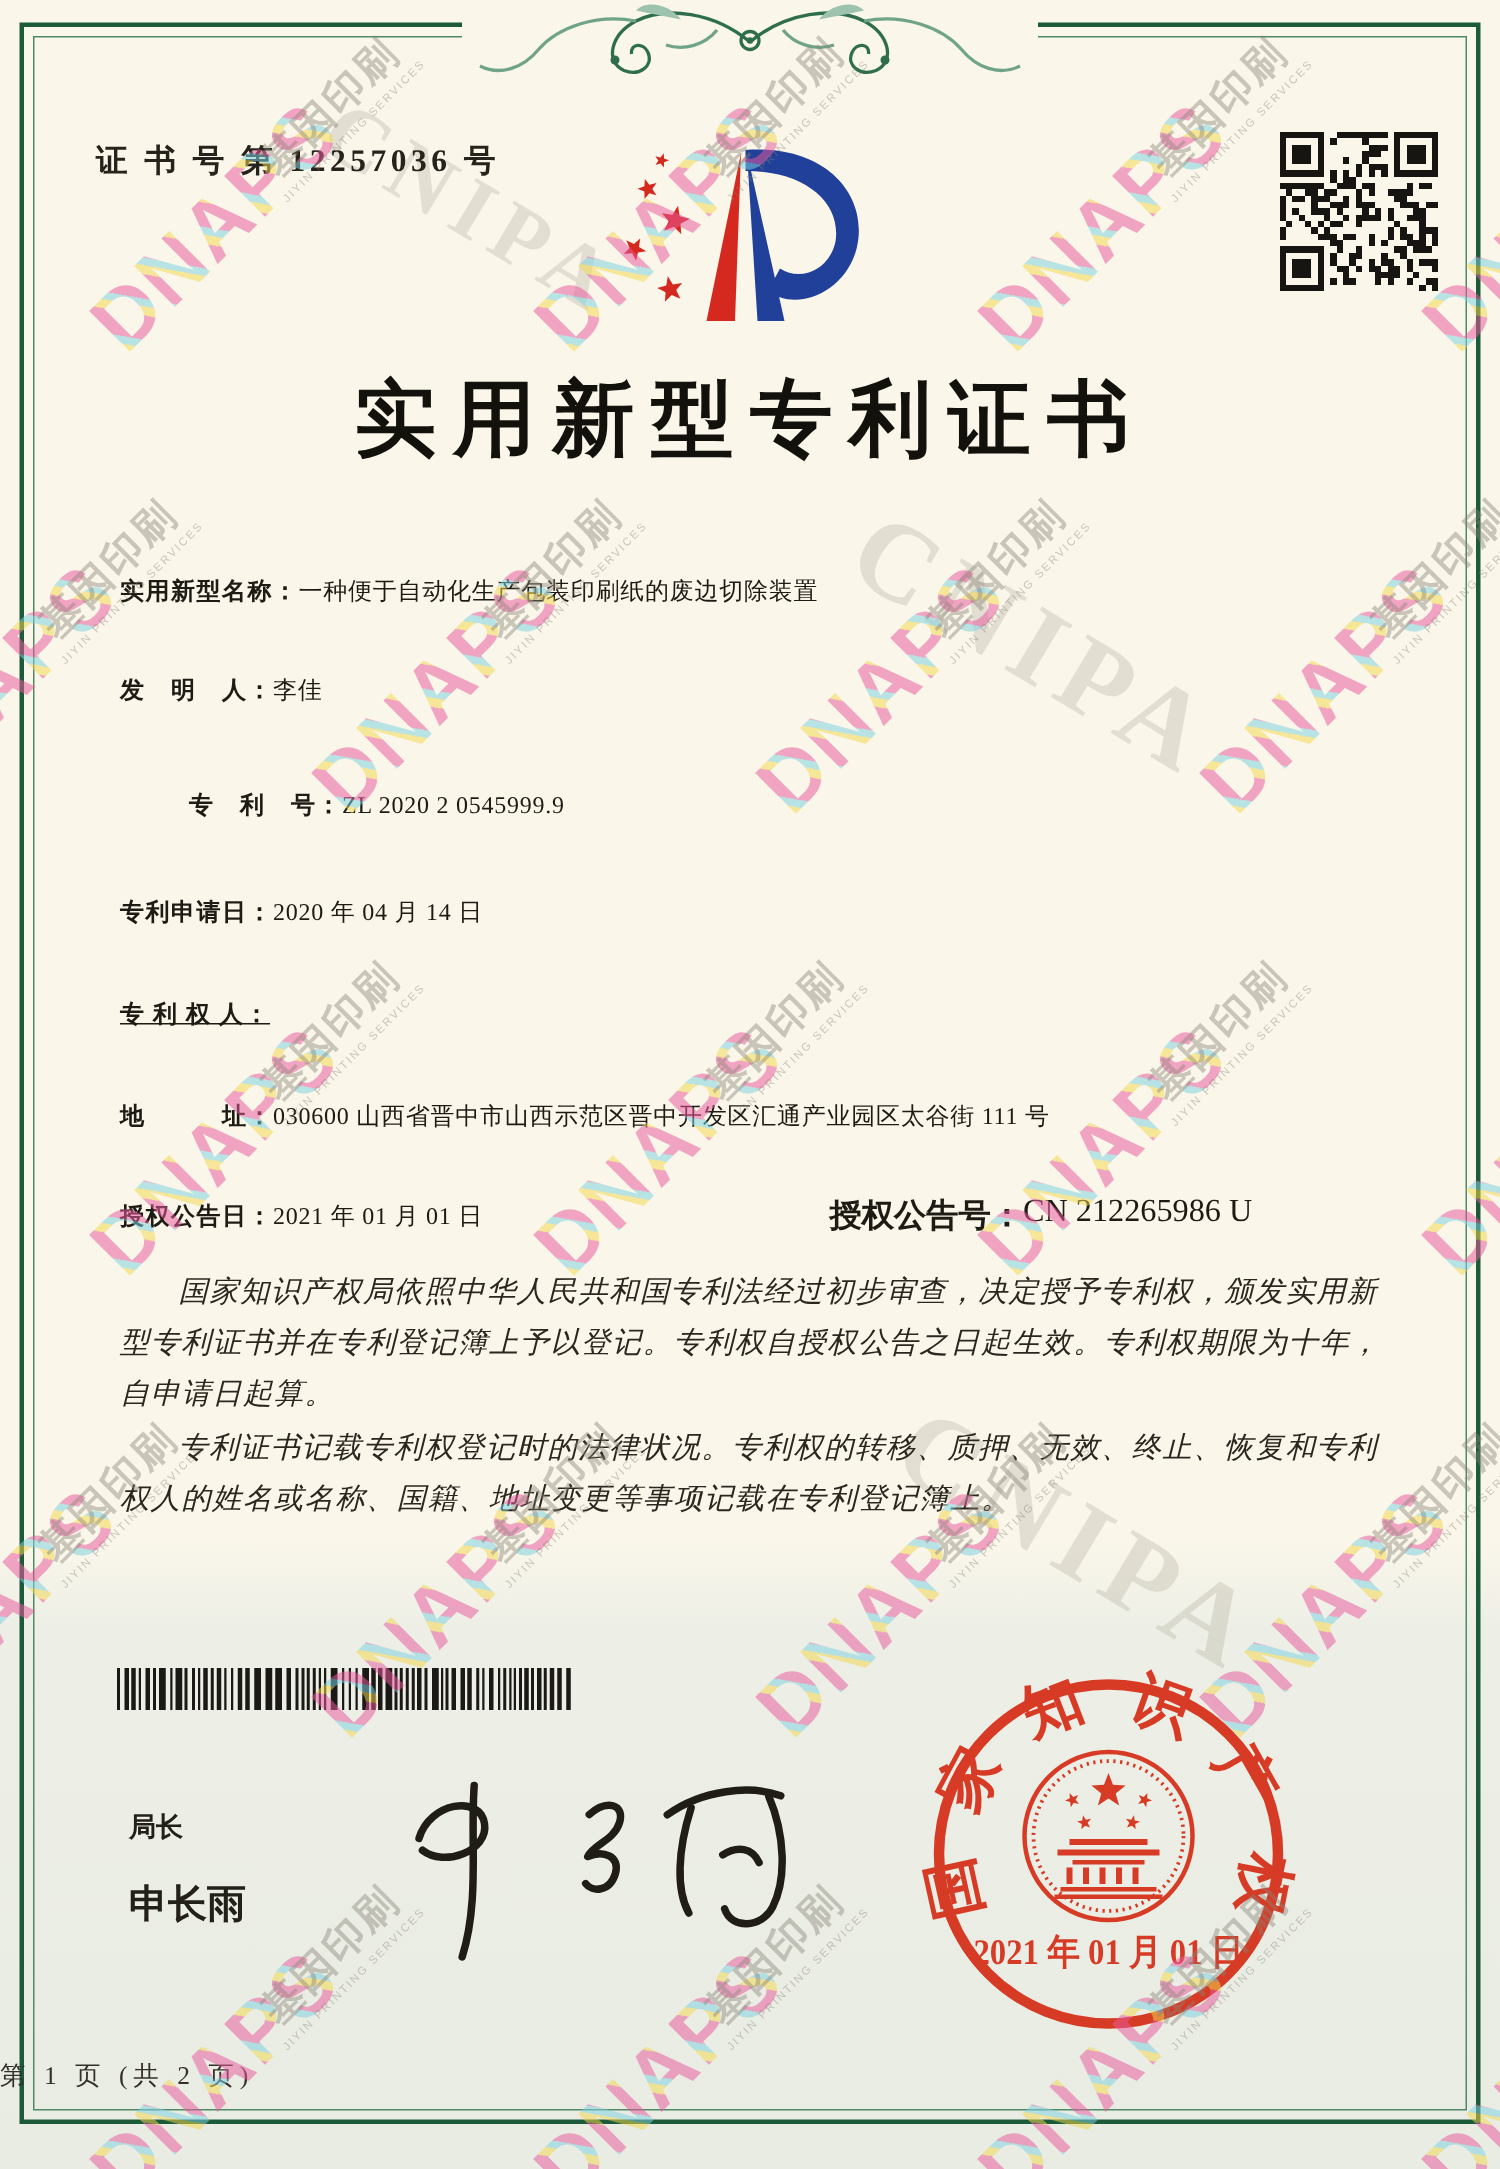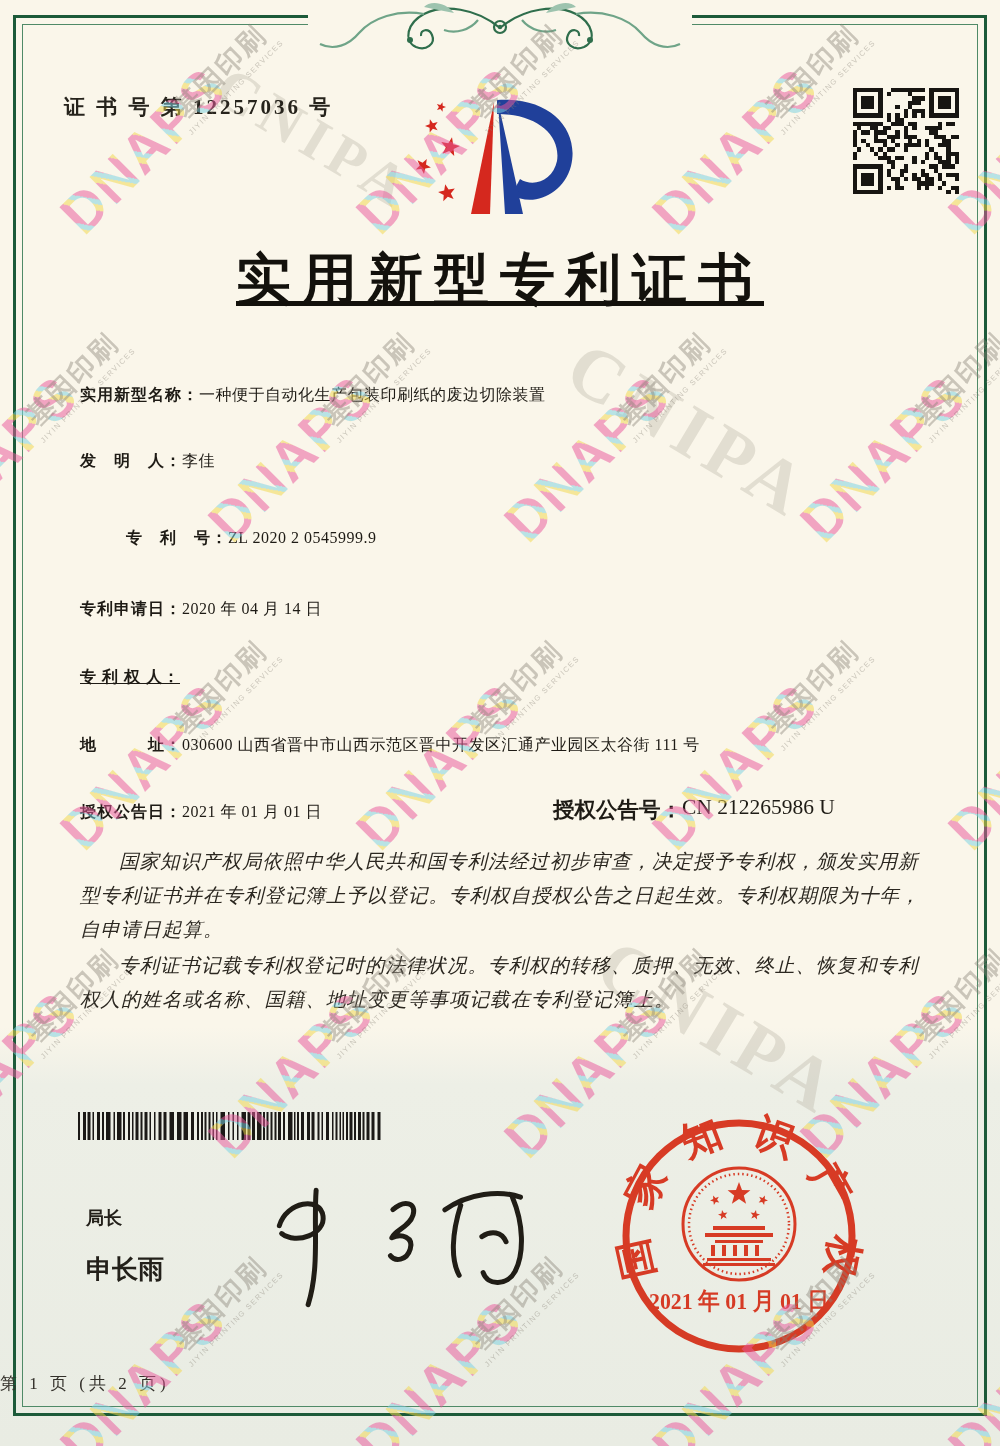--- a/index.html
+++ b/index.html
@@ -27,21 +27,21 @@
     border:1.5px solid #4f8a67; z-index:1; pointer-events:none;}
   
   .ornament{position:absolute; left:308px; top:0; width:384px; height:60px;
     background:#faf6ea; z-index:2;}
   
   .cert-no{position:absolute; left:64px; top:93px; font-size:21px; letter-spacing:3px;
     font-weight:600; color:#26231c; z-index:2;}
   .logo{position:absolute; left:410px; top:90px; width:180px; height:135px; z-index:2;}
   .qr{position:absolute; left:853px; top:88px; width:106px; height:106px; z-index:2;}
   .title{position:absolute; left:0; right:0; top:243px; text-align:center;
-    font-size:55px; font-weight:700; letter-spacing:11px; color:#13110c; z-index:2;text-decoration:underline;}
+    font-size:55px; font-weight:700; letter-spacing:11px; color:#13110c; z-index:2;}
   
   .field{position:absolute; left:80px; width:880px; display:flex; z-index:2;
     font-size:16px; line-height:33px;}
   .field .lab{flex:none; white-space:pre; font-weight:600; letter-spacing:1px;}
   .field .val{font-weight:500; letter-spacing:.5px;}
   #f0{top:378px;} #f1{top:444px;} #f2{top:521px;margin-left:46px;} #f3{top:592px;}
   #f4{top:660px;text-decoration:underline;} #f5{top:728px;} #f6{top:795px;}
   #f5 .val{max-width:575px;}
   .grant-no{position:absolute; left:553px; top:795px; display:flex; z-index:2;
     font-size:21.5px;}

